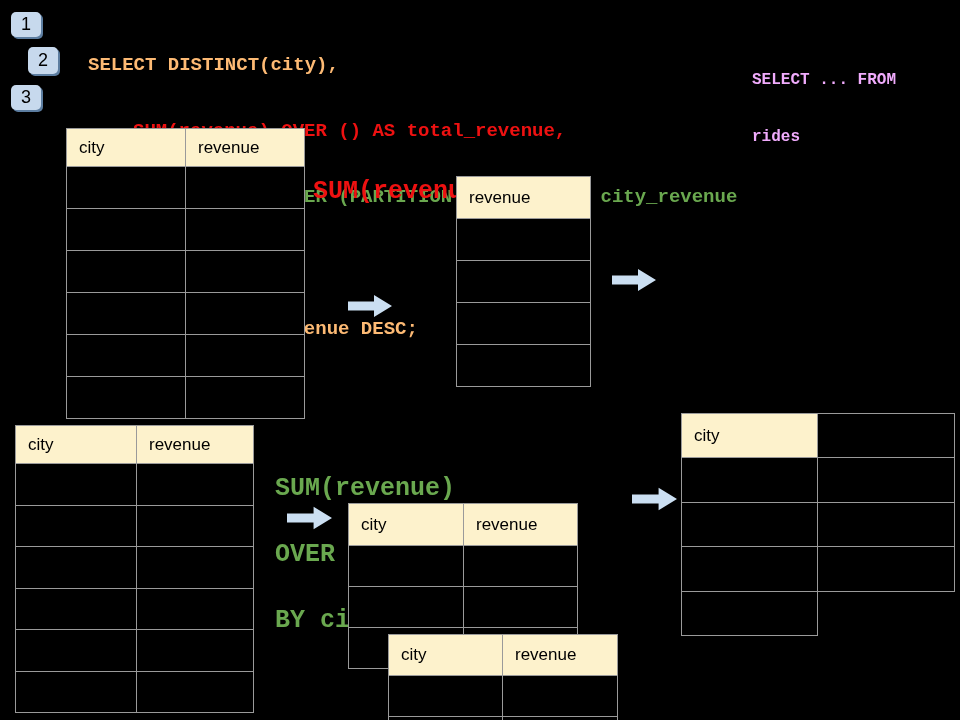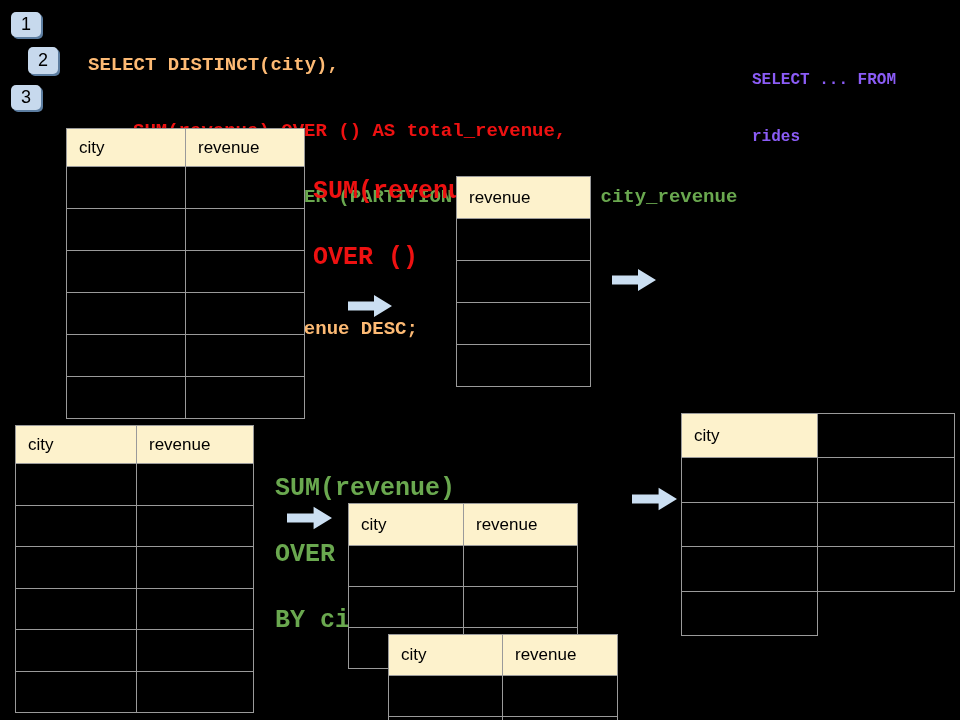--- a/index.html
+++ b/index.html
@@ -10,21 +10,21 @@
   
   .code{font-family:"Liberation Mono",monospace;font-weight:bold;
         font-size:19px;line-height:22px;white-space:pre;}
   .cl{white-space:pre;}
   .ind1{margin-left:22px;}
   .ind2{margin-left:45px;}
   .c-purple{color:#fdba74;}
   .c-red{color:#EE1111;}
   .c-green{color:#6AA84F;}
   .side-note{font-family:"Liberation Mono",monospace;font-weight:bold;
-             font-size:16px;line-height:19px;color:#8b5cf6;white-space:pre;}
+             font-size:16px;line-height:19px;color:#f0abfc;white-space:pre;}
   .ann{font-family:"Liberation Mono",monospace;font-weight:bold;
        font-size:25px;line-height:22px;white-space:pre;}
 
   
   .badge{position:absolute;background:#C7D9ED;border-radius:5px;
          box-shadow:2px 2px 0 0 #5C7DA0;color:#000;font-size:18px;
          display:flex;align-items:center;justify-content:center;}
 
   
   .tbl{position:absolute;display:grid;background:#000;
@@ -52,21 +52,20 @@
   <div class="cl c-purple ind1">ORDER by city_revenue DESC;</div>
 </div>
 
 <div class="abs side-note" style="left:752px;top:33px;">
   <div>SELECT ... FROM</div>
   <div>rides</div>
 </div>
 
 <div class="abs ann c-red" style="left:313px;top:137px;">
   <div>SUM(revenue)</div>
-  <div>OVER ()</div>
 </div>
 
 <div class="abs ann c-green" style="left:275px;top:434px;">
   <div>SUM(revenue)</div>
   <div>OVER (PARTITION</div>
   <div>BY city)</div>
 </div>
 
 <div class="tbl" style="left:66px;top:128px;grid-template-columns:119px 119px;grid-template-rows:38px;grid-auto-rows:42px;">
   <div class="hcell">city</div>

